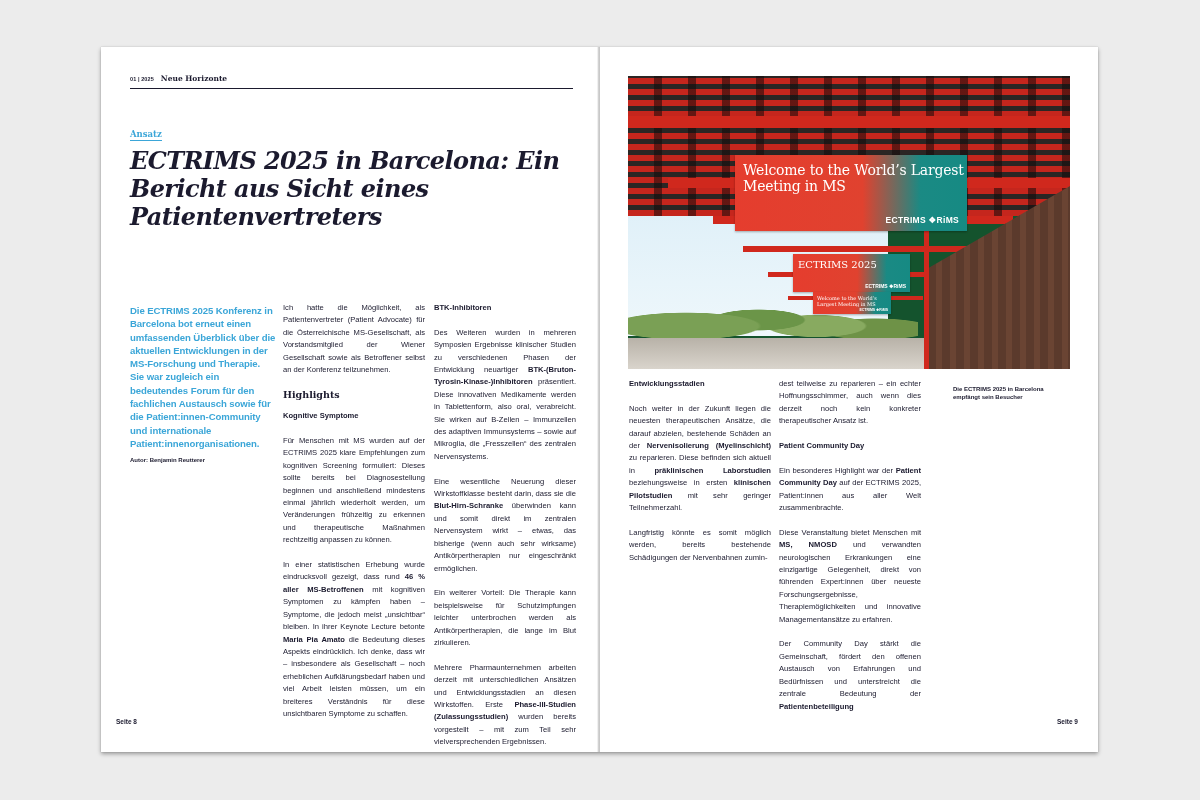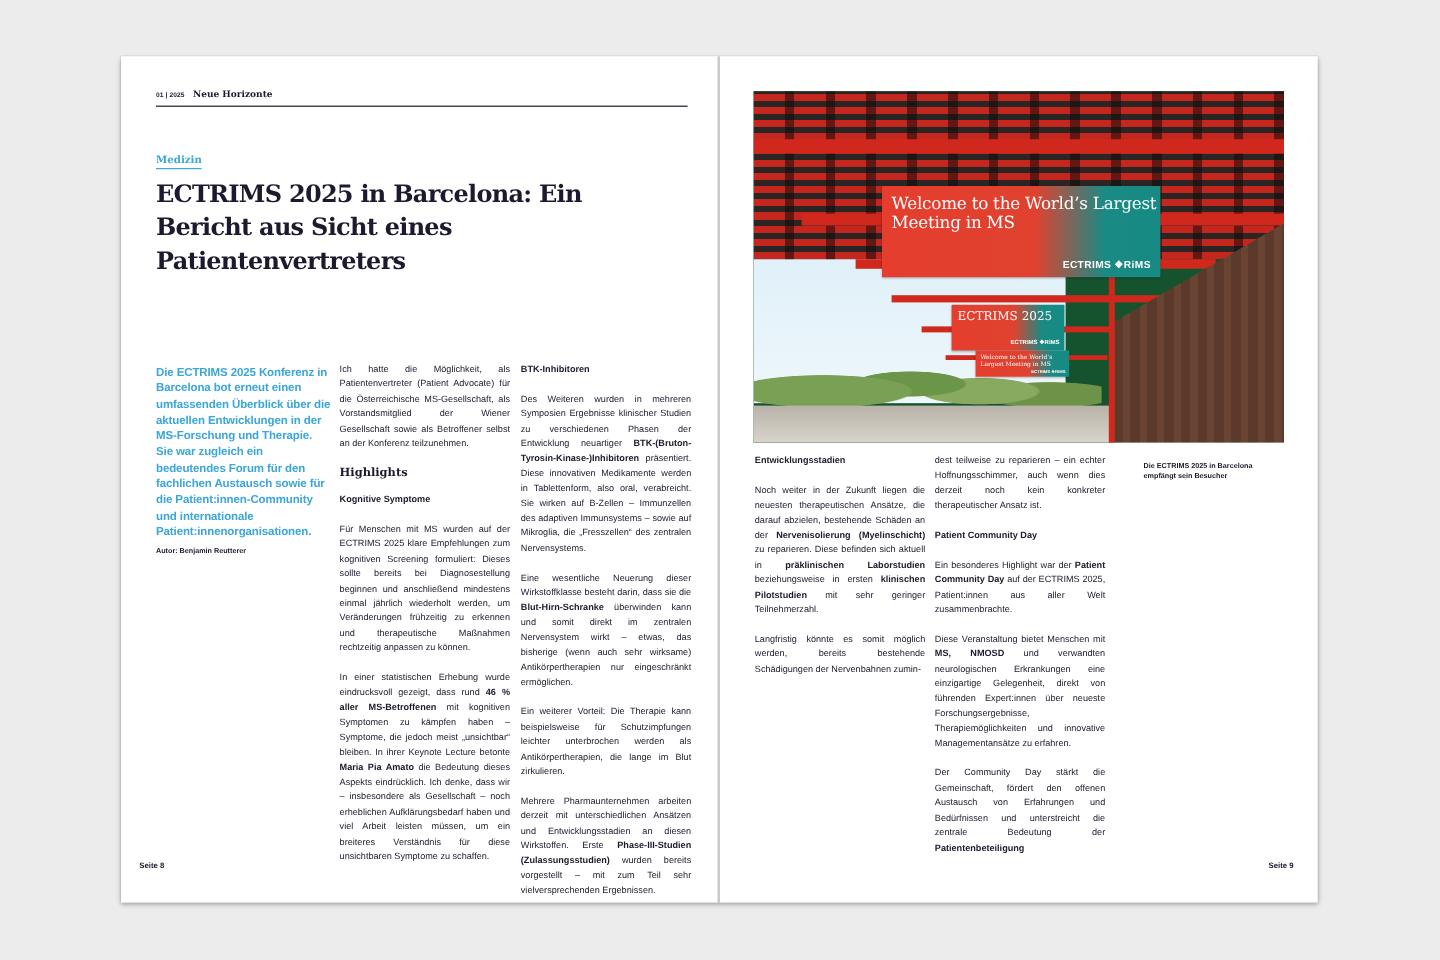--- a/index.html
+++ b/index.html
@@ -28,22 +28,22 @@
     .issue { font-family: "Liberation Sans", sans-serif; font-weight: bold; font-size: 5.5px; margin-right: 5px; letter-spacing: 0.1px; }
     .mag-name { font-family: "DejaVu Serif", serif; font-weight: bold; font-size: 7.5px; }
 
     .category {
       position: absolute; left: 29px; top: 82px;
       font-family: "DejaVu Serif", serif; font-weight: bold; font-size: 8.5px; color: #3ba6d8;
       border-bottom: 1.5px solid #3ba6d8; padding-bottom: 1px;
     }
     .title {
       position: absolute; left: 29px; top: 100px; width: 440px;
-      font-family: "DejaVu Serif", serif; font-weight: bold; font-size: 20px; line-height: 28px;
-      color: #1b1a2e; letter-spacing: -0.6px;
+      font-family: "DejaVu Serif", serif; font-weight: bold; font-size: 24px; line-height: 28px;
+      color: #1b1a2e; letter-spacing: -0.6px; font-style: italic;
     }
 
     .lead {
       position: absolute; left: 29px; top: 257px; width: 146px;
       font-size: 9.6px; line-height: 13.3px; font-weight: bold; color: #3ba6d8;
       letter-spacing: -0.1px;
     }
     .author { position: absolute; left: 29px; top: 410px; font-size: 6px; font-weight: bold; color: #1b1a2e; }
 
     .col {
@@ -95,21 +95,21 @@
                   radial-gradient(ellipse at 85% 75%, #6e9247 0 16%, transparent 17%);
     }
     .banner {
       position: absolute; color: #fff;
       background: linear-gradient(90deg, #e53d2e 0%, #e0422f 55%, #1a8a84 80%, #168a83 100%);
       box-shadow: 0 1px 2px rgba(0,0,0,0.3);
     }
     .banner-main { left: 107px; top: 79px; width: 232px; height: 76px; }
     .banner-main .bt { position: absolute; left: 8px; top: 7px; font-family: "DejaVu Serif", serif; font-size: 14px; line-height: 16px; letter-spacing: -0.2px; }
     .banner-main .bl { position: absolute; right: 8px; bottom: 6px; font-size: 8.5px; font-weight: bold; letter-spacing: 0.3px; }
-    .banner-2 { left: 165px; top: 178px; width: 94px; height: 38px; }
+    .banner-2 { left: 165px; top: 178px; width: 117px; height: 38px; }
     .banner-2 .bt { position: absolute; left: 5px; top: 5px; font-family: "DejaVu Serif", serif; font-size: 10px; }
     .banner-2 .bl { position: absolute; right: 4px; bottom: 3px; font-size: 5px; font-weight: bold; }
     .banner-3 { left: 185px; top: 216px; width: 78px; height: 22px; }
     .banner-3 .bt { position: absolute; left: 4px; top: 3px; font-family: "DejaVu Serif", serif; font-size: 5px; line-height: 6px; }
     .banner-3 .bl { position: absolute; right: 3px; bottom: 2px; font-size: 3.5px; font-weight: bold; }
 
     .col3 { left: 29px; top: 331px; }
     .col4 { left: 179px; top: 331px; }
 
     .caption {
@@ -121,21 +121,21 @@
 <body>
 
 <div class="spread">
 
   <div class="page page-left">
     <div class="running-head">
       <span class="issue">01 | 2025</span>
       <span class="mag-name">Neue Horizonte</span>
     </div>
 
-    <div class="category">Medizin</div>
+    <div class="category">Ansatz</div>
     <h1 class="title">ECTRIMS 2025 in Barcelona: Ein Bericht aus Sicht eines Patientenvertreters</h1>
 
     <div class="lead">Die ECTRIMS 2025 Konferenz in Barcelona bot erneut einen umfassenden Überblick über die aktuellen Entwicklungen in der MS-Forschung und Therapie. Sie war zugleich ein bedeutendes Forum für den fachlichen Austausch sowie für die Patient:innen-Community und internationale Patient:innenorganisationen.</div>
     <div class="author">Autor: Benjamin Reutterer</div>
 
     <div class="col col1">
       <p>Ich hatte die Möglichkeit, als Patientenvertreter (Patient Advocate) für die Österreichische MS-Gesellschaft, als Vorstandsmitglied der Wiener Gesellschaft sowie als Betroffener selbst an der Konferenz teilzunehmen.</p>
       <div class="section-head">Highlights</div>
       <div class="subhead">Kognitive Symptome</div>
       <p>Für Menschen mit MS wurden auf der ECTRIMS 2025 klare Empfehlungen zum kognitiven Screening formuliert: Dieses sollte bereits bei Diagnosestellung beginnen und anschließend mindestens einmal jährlich wiederholt werden, um Veränderungen frühzeitig zu erkennen und therapeutische Maßnahmen rechtzeitig anpassen zu können.</p>

